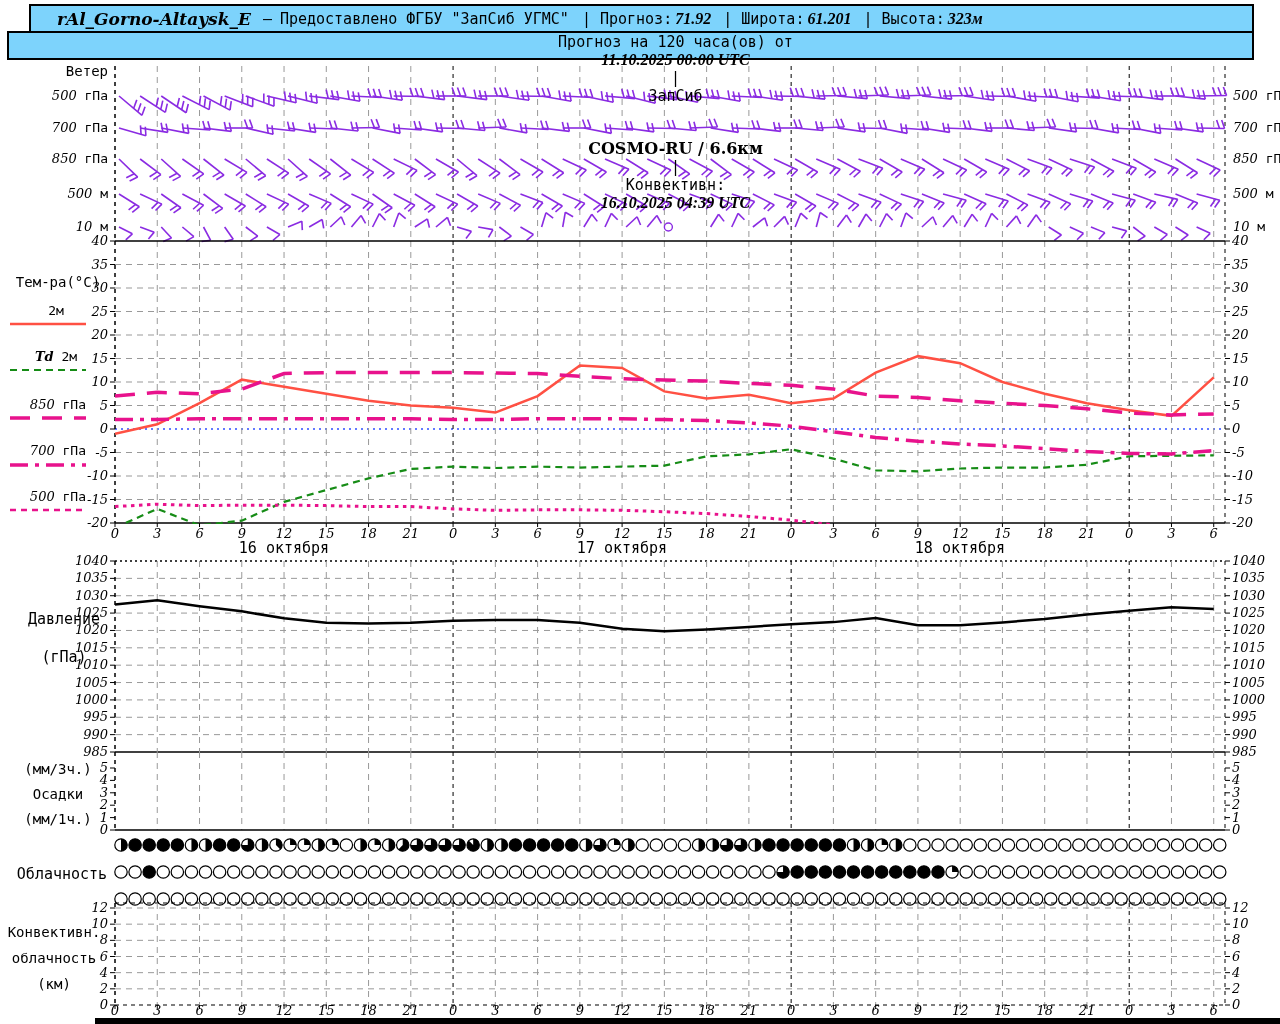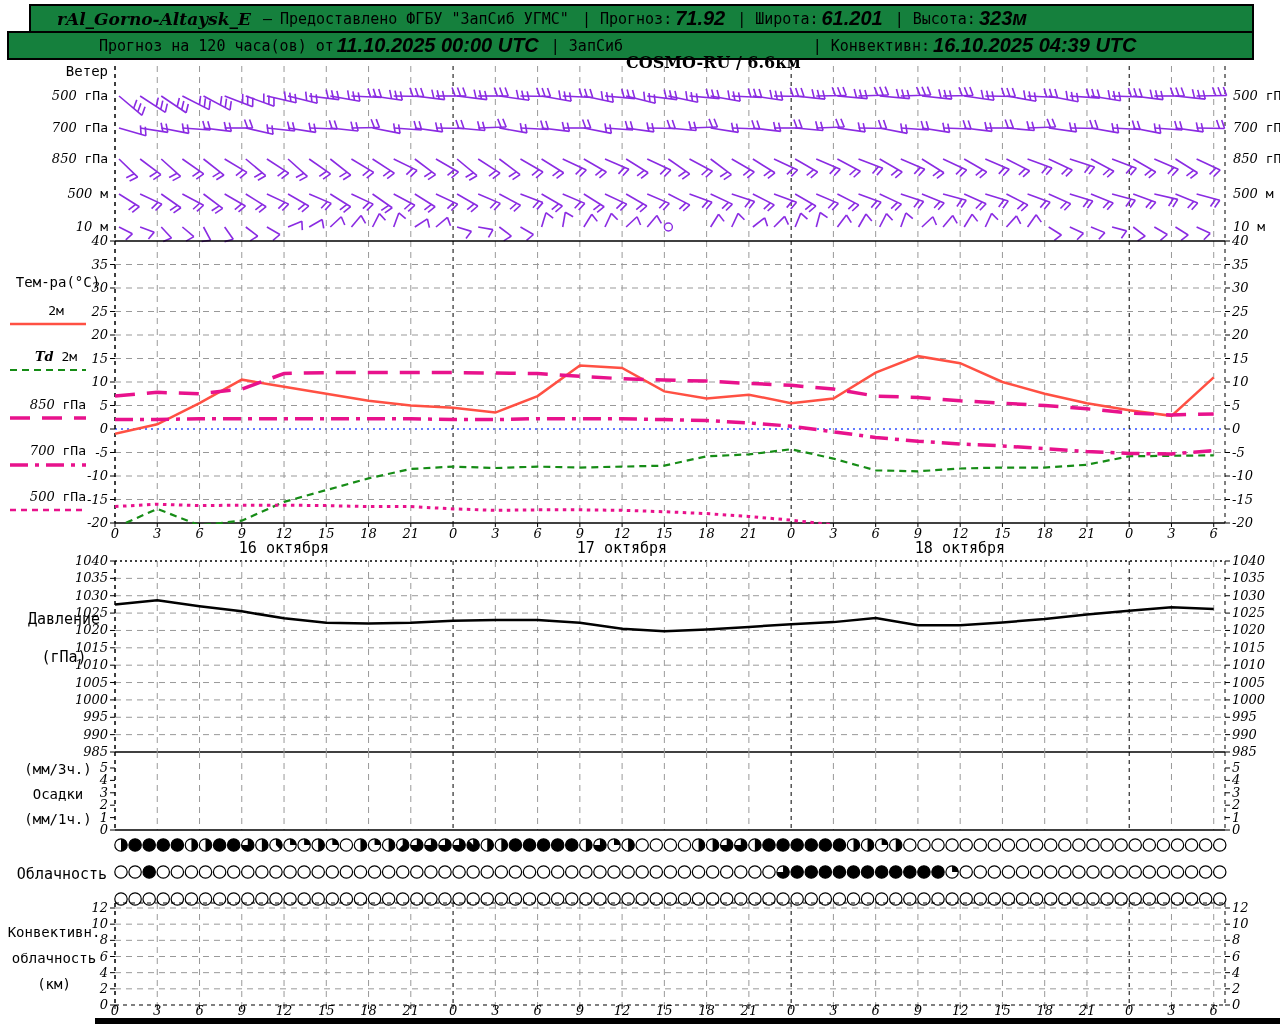--- a/index.html
+++ b/index.html
@@ -1,24 +1,24 @@
 <!DOCTYPE html>
 <html><head>
 <meta charset="utf-8">
 <style>
   html,body{margin:0;padding:0;background:#fff;}
   .frame{position:relative;width:1280px;height:1024px;background:#fff;overflow:hidden;
          font-family:"DejaVu Sans Mono", monospace;}
   #chart{position:absolute;left:0;top:0;}
-  .hrow{position:absolute;display:flex;align-items:center;background:#15803d;
+  .hrow{position:absolute;display:flex;align-items:center;background:#7dd3fc;
         border:2px solid #000;box-sizing:border-box;white-space:nowrap;z-index:5;}
   .hrow1{left:29px;top:4px;width:1225px;height:29px;padding-left:26px;}
-  .hrow2{left:7px;top:31px;width:1247px;height:29px;padding-left:90px;}
+  .hrow2{left:7px;top:31px;width:1247px;height:29px;padding-left:90px;flex-direction:column;}
   .txt{font-size:15px;color:#000;}
-  .val{font-family:Liberation Sans, sans-serif;font-style:italic;font-weight:bold;font-size:20px;color:#000;padding:0 3px;}
+  .val{font-family:Liberation Serif, serif;font-style:italic;font-weight:bold;font-size:16px;color:#000;padding:0 3px;}
   .station{font-family:"DejaVu Serif", serif;font-style:italic;font-weight:bold;font-size:17px;padding-right:8px;}
   .model{font-family:"DejaVu Serif", serif;font-weight:bold;font-size:16px;padding:0 3px;margin-top:34px;}
   .sep{padding:0 9px;font-size:15px;color:#000;}
   .gap{padding:0 4px;}
 </style>
 </head>
 <body>
 
 <div class="frame">
 

